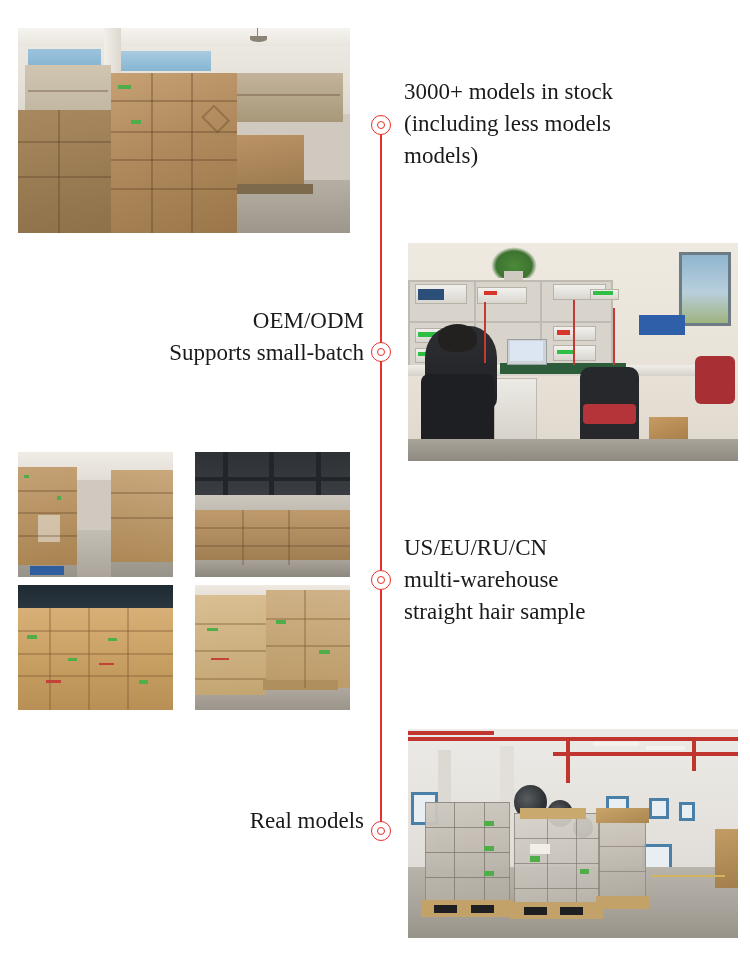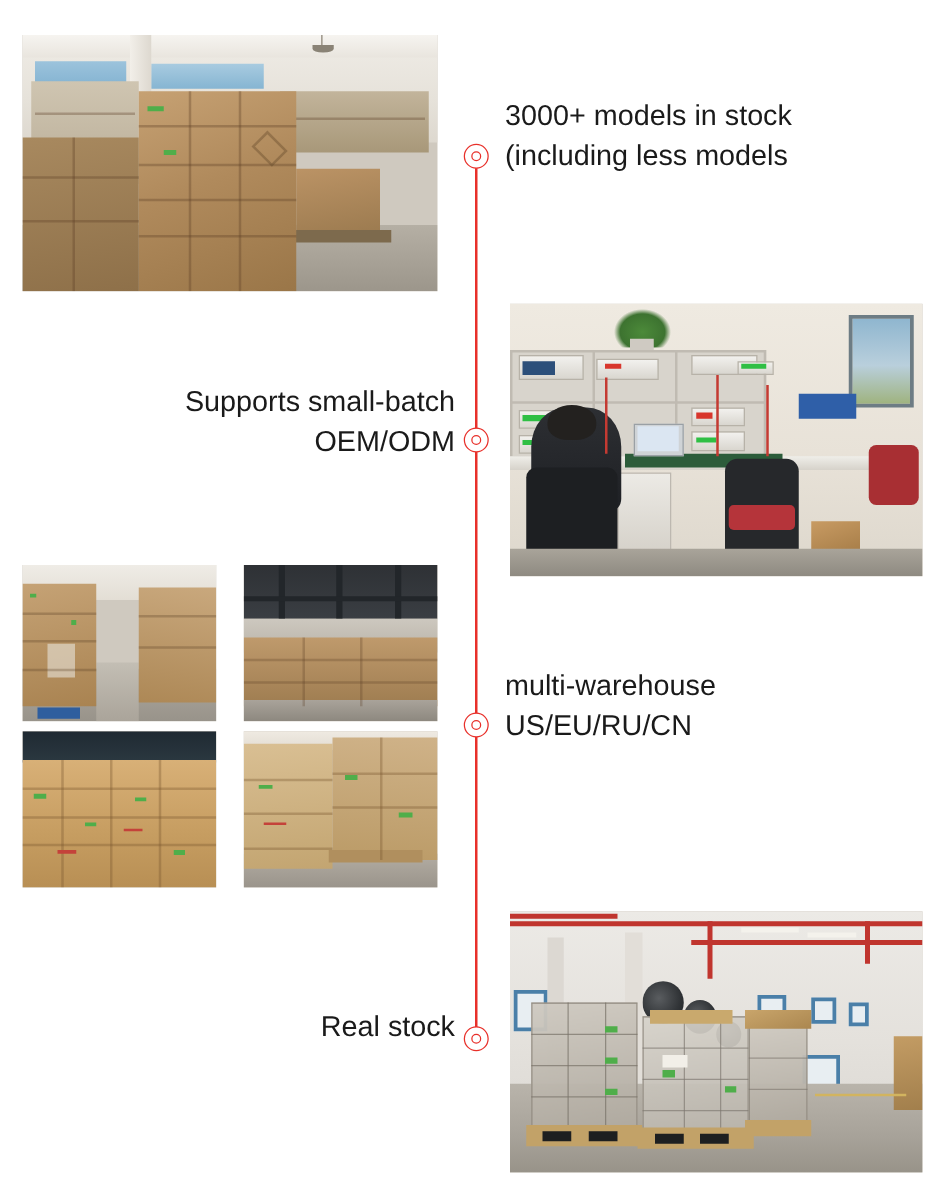--- a/index.html
+++ b/index.html
@@ -14,20 +14,21 @@
     font-family: "Liberation Sans", sans-serif;
     position: relative;
     overflow: hidden;
   }
 
   .page {
     position: relative;
     width: 682px;
     height: 956px;
     background: #ffffff;
+    font-family: Liberation Serif, serif;
   }
 
   
   .timeline-line {
     position: absolute;
     left: 380px;
     top: 125px;
     width: 2px;
     height: 707px;
     background: #e8302a;
@@ -203,25 +204,26 @@
       <div class="b boxline" style="left:12%; top:40%; width:2px; height:60%;"></div>
       <div class="b" style="left:56%; top:40%; width:7%; height:9%; border:2px solid rgba(90,62,35,.35); transform:rotate(45deg); box-sizing:border-box;"></div>
       <div class="b" style="left:30%; top:28%; width:4%; height:2%; background:#4fae4a;"></div>
       <div class="b" style="left:34%; top:45%; width:3%; height:2%; background:#4fae4a;"></div>
     </div>
   </div>
 
   <div class="caption right-col" style="left:404px; top:76px; width:330px;">
     <div>3000+ models in stock</div>
     <div>(including less models</div>
+    <div>models)</div>
   </div>
 
   <div class="caption left-col" style="left:40px; top:305px; width:324px;">
+    <div>OEM/ODM</div>
     <div>Supports small-batch</div>
-    <div>OEM/ODM</div>
   </div>
 
   <div class="photo p2" style="left:408px; top:243px; width:330px; height:218px;">
     <div class="scene">
       <div class="b wall"></div>
       <div class="b window"></div>
       <div class="b plant"></div>
       <div class="b pot"></div>
 
       <div class="b shelfunit"></div>
@@ -337,26 +339,27 @@
         <div class="b" style="left:70%;top:4%;width:2px;height:78%;background:rgba(120,85,45,.35);"></div>
         <div class="b" style="left:8%;top:34%;width:7%;height:3%;background:#4fae4a;"></div>
         <div class="b" style="left:52%;top:28%;width:7%;height:3%;background:#4fae4a;"></div>
         <div class="b" style="left:80%;top:52%;width:7%;height:3%;background:#4fae4a;"></div>
         <div class="b" style="left:10%;top:58%;width:12%;height:2%;background:#c4423a;"></div>
       </div>
     </div>
   </div>
 
   <div class="caption right-col" style="left:404px; top:532px; width:330px;">
+    <div>US/EU/RU/CN</div>
     <div>multi-warehouse</div>
-    <div>US/EU/RU/CN</div>
+    <div>straight hair sample</div>
   </div>
 
   <div class="caption left-col" style="left:40px; top:805px; width:324px;">
-    <div>Real stock</div>
+    <div>Real models</div>
   </div>
 
   <div class="photo p7" style="left:408px; top:729px; width:330px; height:209px;">
     <div class="scene">
       <div class="b wall"></div>
 
       <div class="pipe" style="left:0;   top:4%;  width:100%;"></div>
       <div class="pipe" style="left:44%; top:11%; width:56%;"></div>
       <div class="pipe2" style="left:48%; top:4%; height:22%;"></div>
       <div class="pipe2" style="left:86%; top:4%; height:16%;"></div>

